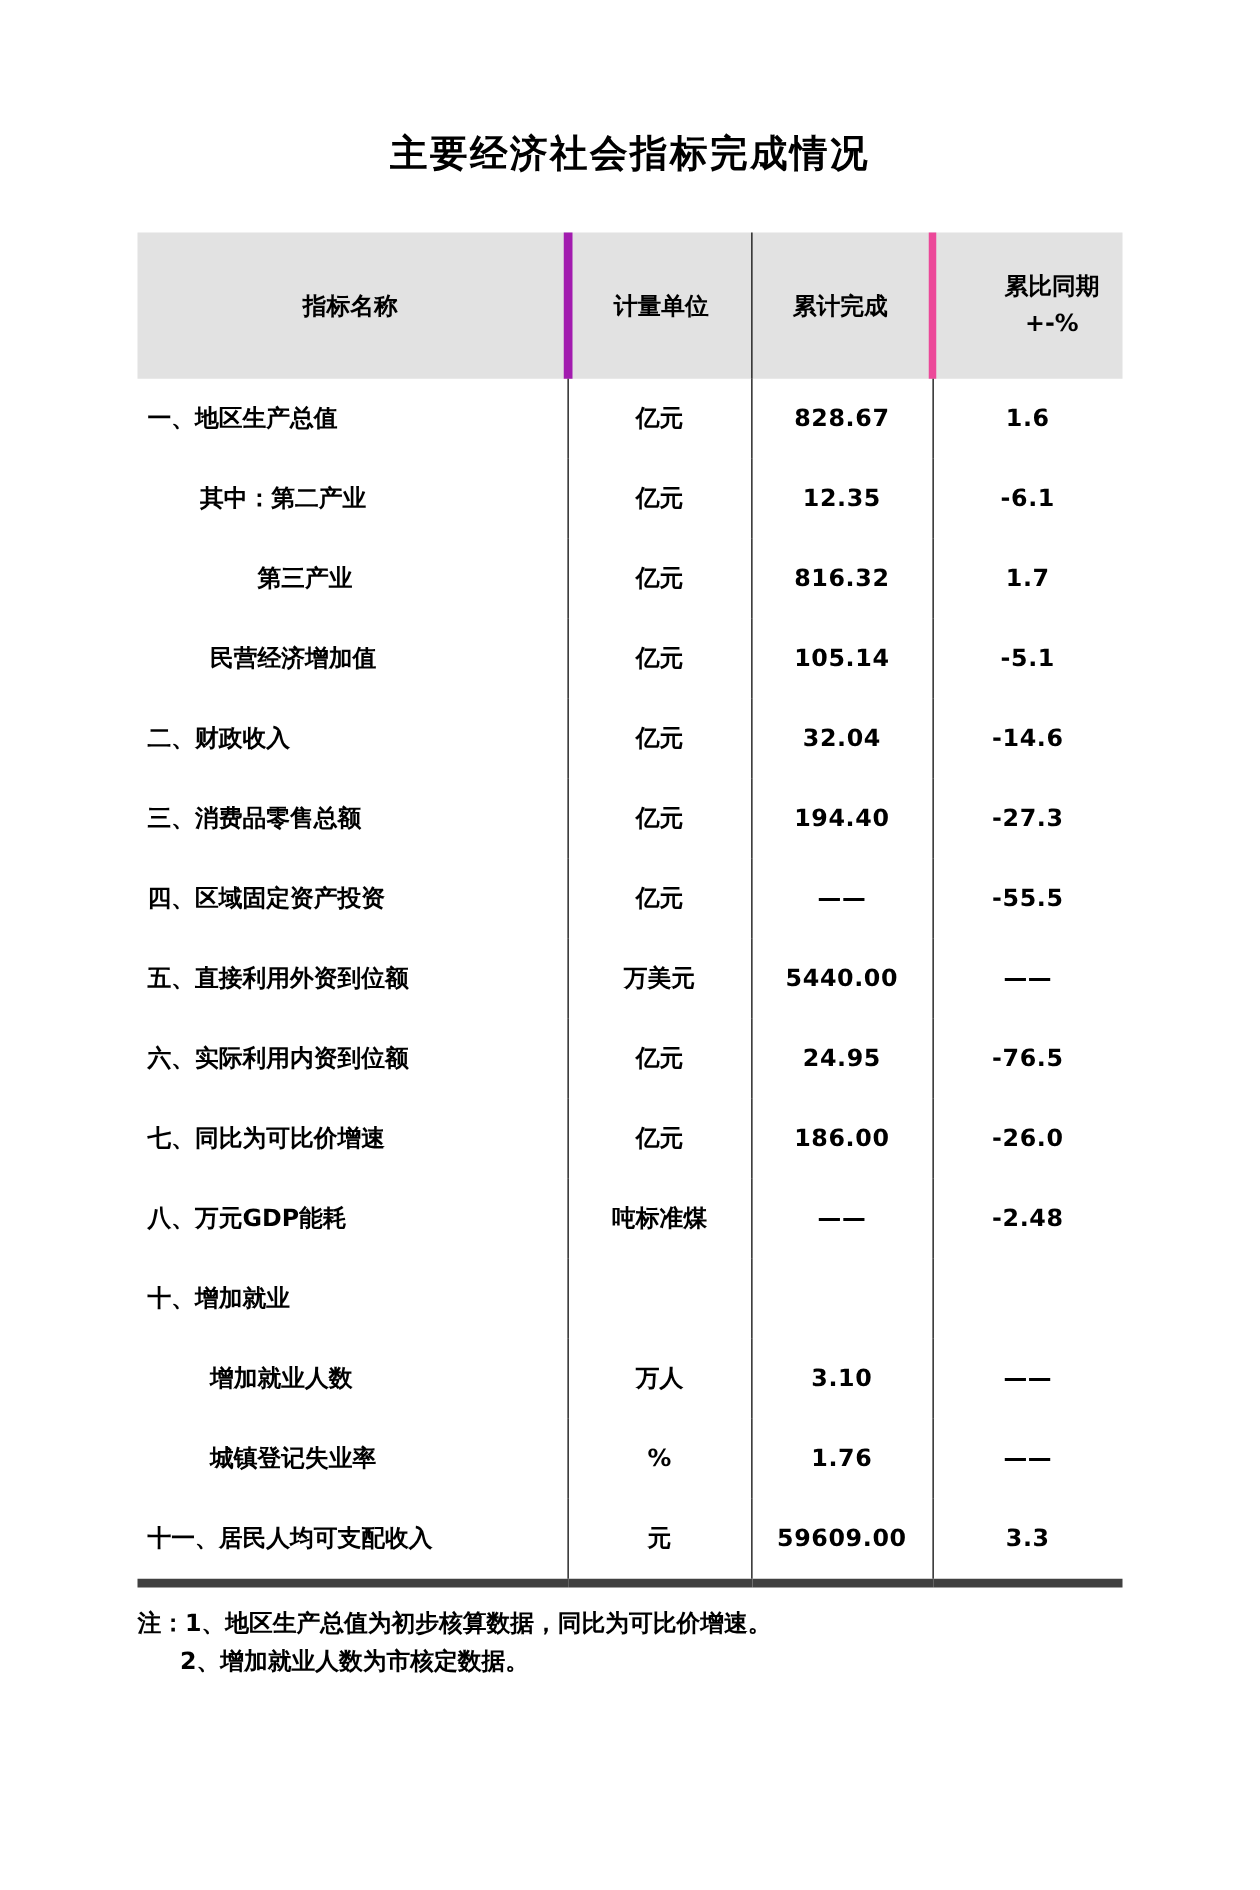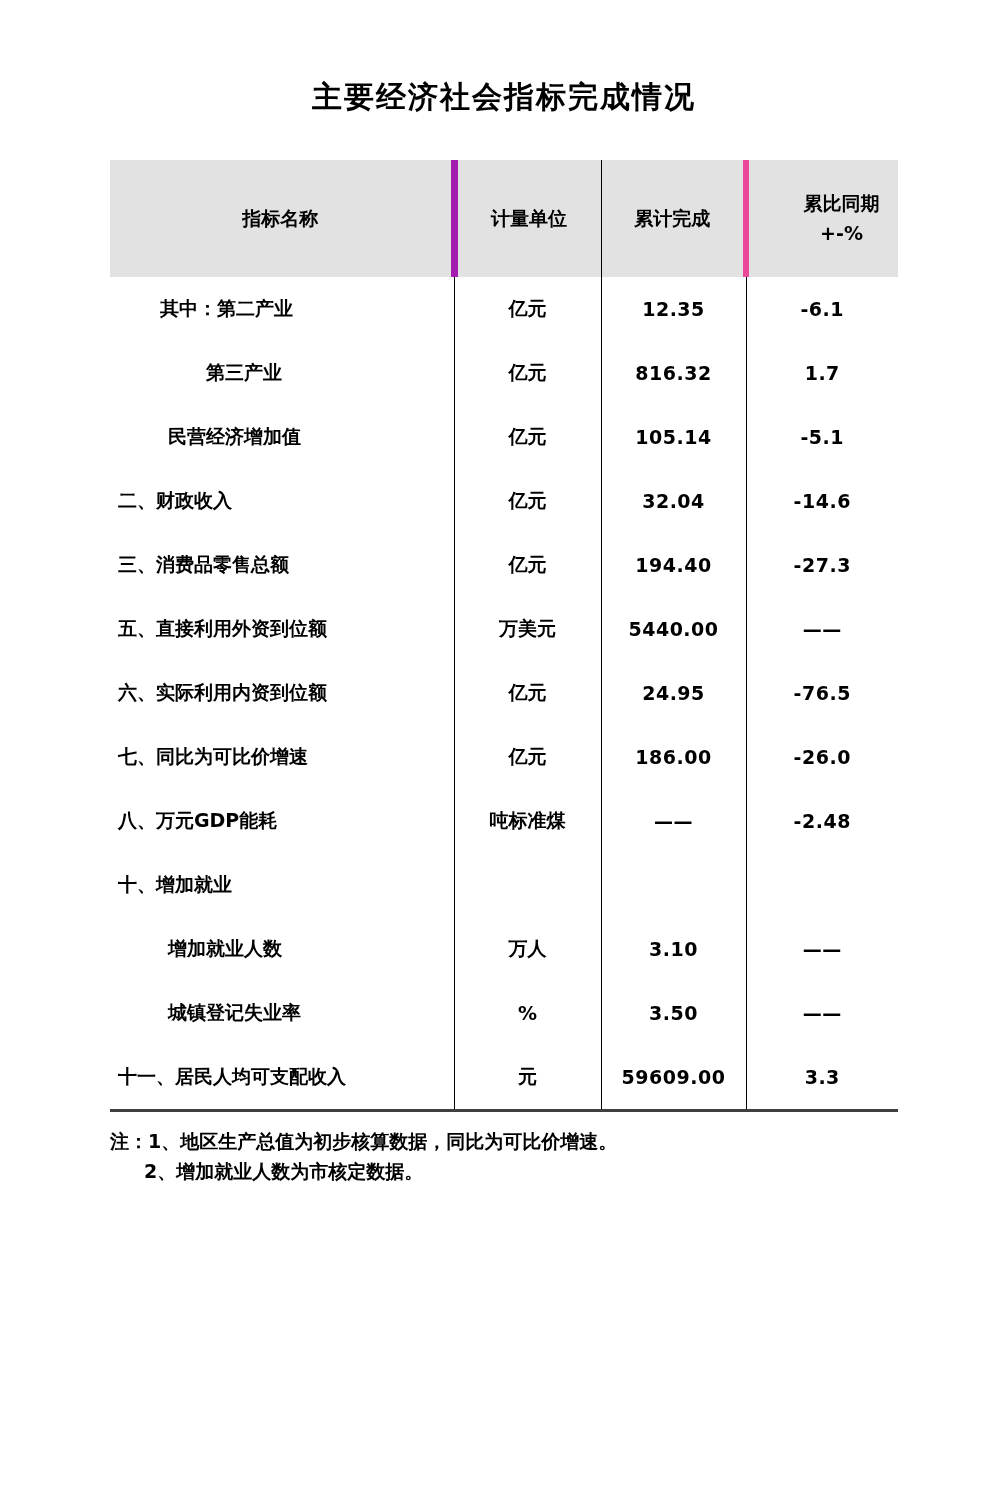--- a/index.html
+++ b/index.html
@@ -21,21 +21,21 @@
     box-sizing: border-box;
     padding: 0;
     position: relative;
   }
   .doc-title {
     text-align: center;
     font-family: "DejaVu Sans", "Liberation Sans", sans-serif;
     font-weight: bold;
     font-size: 30px;
     letter-spacing: 2px;
-    margin-top: 77px;
+    margin-top: 103px;
     margin-bottom: 0;
   }
   .table-wrap {
     margin: 42px auto 0 auto;
     width: 788px;
   }
   table.main {
     border-collapse: collapse;
     width: 100%;
     table-layout: fixed;
@@ -73,21 +73,21 @@
   }
   tbody td.name {
     text-align: left;
     padding-left: 8px;
   }
   tbody td.sep1 { border-right: 1px solid #000; }
   tbody td.sep2 { border-right: 1px solid #000; }
   tbody td.sep3 { border-right: 1px solid #000; }
 
   tbody tr:last-child td {
-    border-bottom: 3px solid #404040;
+    border-bottom: 7px solid #404040;
   }
 
   .indent1 { padding-left: 42px; }
   .indent2 { padding-left: 88px; }
   .indent3 { padding-left: 50px; }
 
   .num { font-family: "DejaVu Sans", "Liberation Sans", sans-serif; letter-spacing: 0.5px;}
 
   .notes {
     margin: 14px auto 0 auto;
@@ -122,20 +122,26 @@
           <th>
             <div class="hdr-two-line">
               <div>累比同期</div>
               <div>+-%</div>
             </div>
           </th>
         </tr>
       </thead>
       <tbody id="tbody">
           <tr>
+            <td class="name sep1"><span style="display: inline-block;">一、地区生产总值</span></td>
+            <td class="sep2">亿元</td>
+            <td class="sep3 num">828.67</td>
+            <td class="num">1.6</td>
+          </tr>
+          <tr>
             <td class="name sep1"><span class="indent1" style="display: inline-block;">其中：第二产业</span></td>
             <td class="sep2">亿元</td>
             <td class="sep3 num">12.35</td>
             <td class="num">-6.1</td>
           </tr>
           <tr>
             <td class="name sep1"><span class="indent2" style="display: inline-block;">第三产业</span></td>
             <td class="sep2">亿元</td>
             <td class="sep3 num">816.32</td>
             <td class="num">1.7</td>
@@ -150,20 +156,26 @@
             <td class="name sep1"><span style="display: inline-block;">二、财政收入</span></td>
             <td class="sep2">亿元</td>
             <td class="sep3 num">32.04</td>
             <td class="num">-14.6</td>
           </tr>
           <tr>
             <td class="name sep1"><span style="display: inline-block;">三、消费品零售总额</span></td>
             <td class="sep2">亿元</td>
             <td class="sep3 num">194.40</td>
             <td class="num">-27.3</td>
+          </tr>
+          <tr>
+            <td class="name sep1"><span style="display: inline-block;">四、区域固定资产投资</span></td>
+            <td class="sep2">亿元</td>
+            <td class="sep3 num">——</td>
+            <td class="num">-55.5</td>
           </tr>
           <tr>
             <td class="name sep1"><span style="display: inline-block;">五、直接利用外资到位额</span></td>
             <td class="sep2">万美元</td>
             <td class="sep3 num">5440.00</td>
             <td class="num">——</td>
           </tr>
           <tr>
             <td class="name sep1"><span style="display: inline-block;">六、实际利用内资到位额</span></td>
             <td class="sep2">亿元</td>
@@ -190,21 +202,21 @@
           </tr>
           <tr>
             <td class="name sep1"><span class="indent3" style="display: inline-block;">增加就业人数</span></td>
             <td class="sep2">万人</td>
             <td class="sep3 num">3.10</td>
             <td class="num">——</td>
           </tr>
           <tr>
             <td class="name sep1"><span class="indent3" style="display: inline-block;">城镇登记失业率</span></td>
             <td class="sep2">%</td>
-            <td class="sep3 num">3.50</td>
+            <td class="sep3 num">1.76</td>
             <td class="num">——</td>
           </tr>
           <tr>
             <td class="name sep1"><span style="display: inline-block;">十一、居民人均可支配收入</span></td>
             <td class="sep2">元</td>
             <td class="sep3 num">59609.00</td>
             <td class="num">3.3</td>
           </tr>
         </tbody>
     </table>

